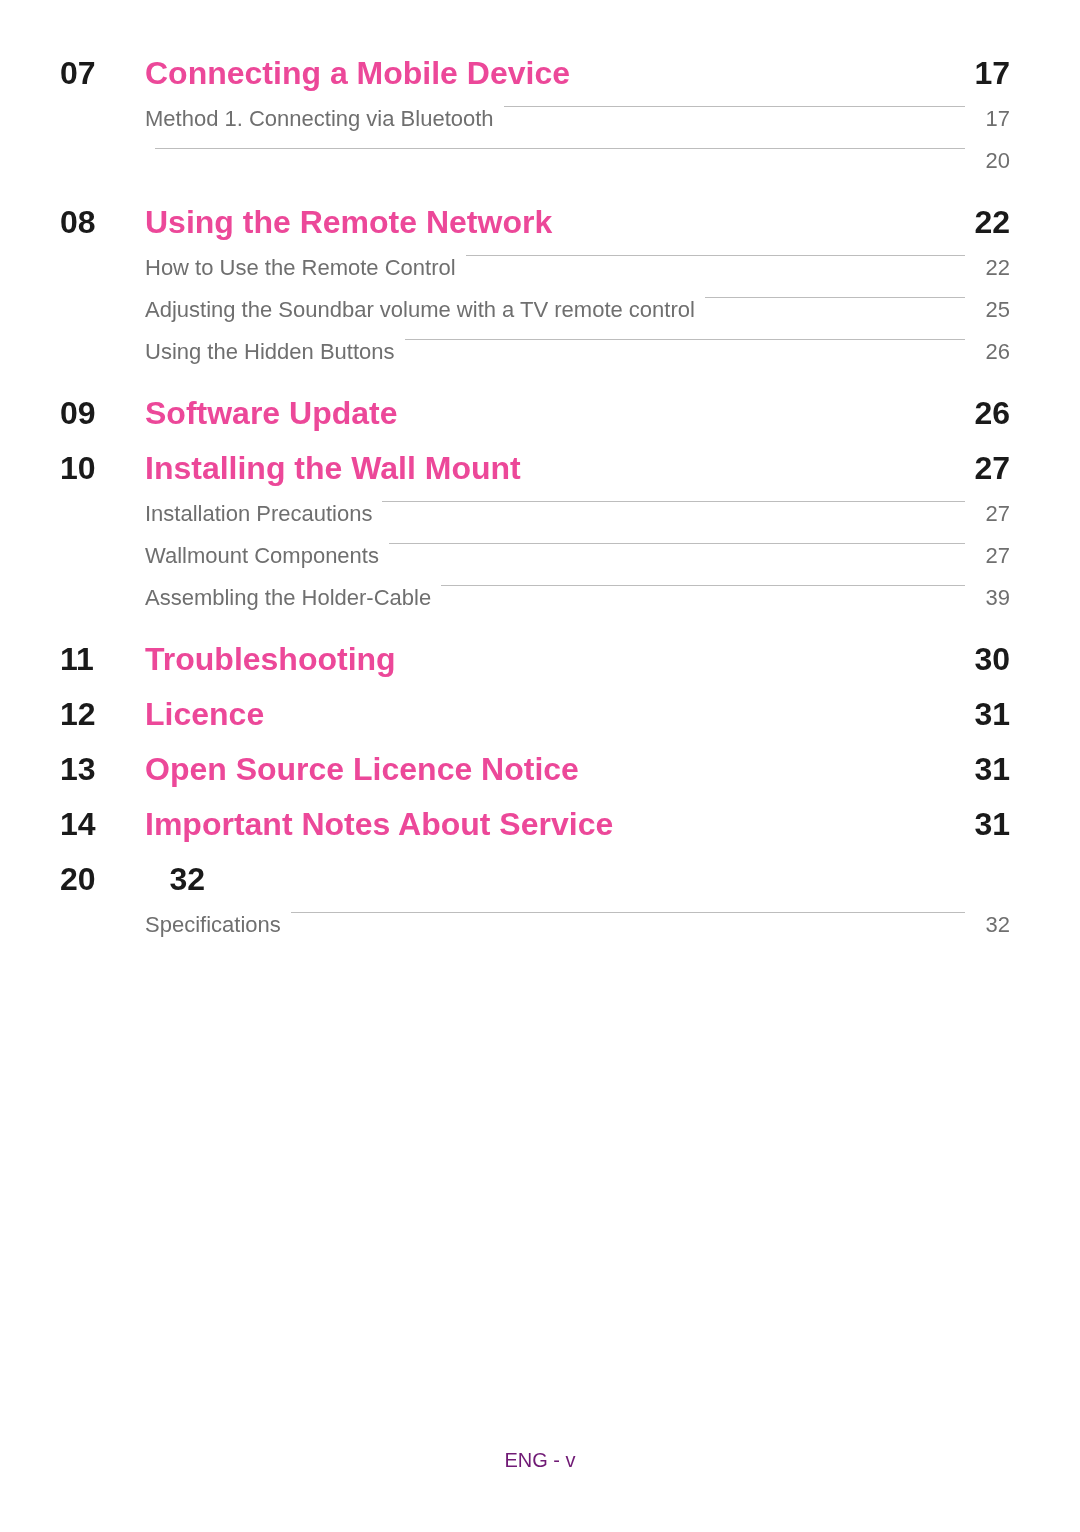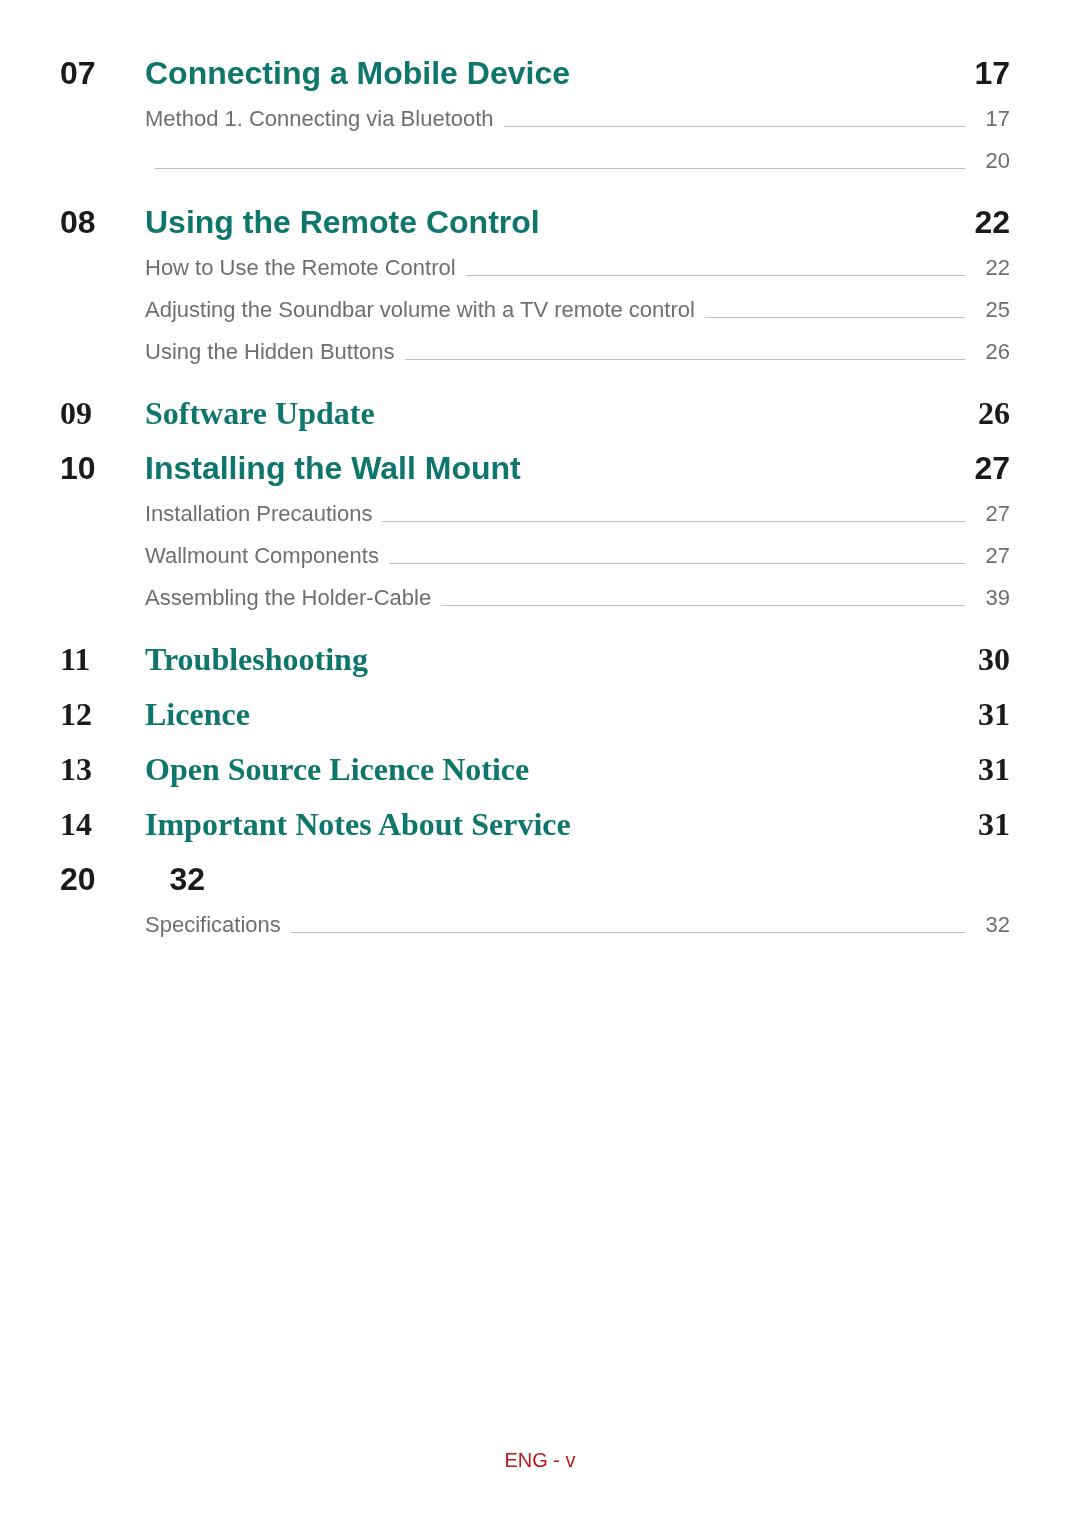--- a/index.html
+++ b/index.html
@@ -26,33 +26,33 @@
       font-weight: 700;
       font-size: 32px;
       color: #1a1a1a;
       width: 85px;
       flex-shrink: 0;
       text-align: left;
     }
     .section-title {
       font-weight: 700;
       font-size: 32px;
-      color: #0f766e;
+      color: #ec4899;
       flex-grow: 1;
     }
     .section-page {
       font-weight: 700;
       font-size: 32px;
       color: #1a1a1a;
       text-align: right;
       min-width: 60px;
     }
     .toc-subitem {
       display: flex;
-      align-items: flex-end;
+      align-items: flex-start;
       margin-bottom: 16px;
       padding-left: 85px;
       width: 100%;
     }
     .sub-title {
       font-weight: 400;
       font-size: 22px;
       color: #6f6f6f;
       white-space: nowrap;
     }
@@ -67,30 +67,29 @@
       font-size: 22px;
       color: #6f6f6f;
       text-align: right;
       min-width: 35px;
     }
     .group {
       margin-bottom: 30px;
     }
     .tight-group {
       margin-bottom: 18px;
-      font-family: Liberation Serif, serif;
     }
     .footer {
       position: absolute;
       bottom: 60px;
       left: 0;
       width: 100%;
       text-align: center;
       font-size: 20px;
-      color: #b91c1c;
+      color: #701a75;
     }
   </style>
 </head>
 <body>
 
 <div id="toc-root">
     <div class="group">
       <div class="toc-section">
         <span class="section-num">07</span>
         <span class="section-title">Connecting a Mobile Device</span>
@@ -102,21 +101,21 @@
         <span class="sub-page">17</span>
       </div>
       <div class="toc-subitem">
         <span class="sub-leader"></span>
         <span class="sub-page">20</span>
       </div>
     </div>
     <div class="group">
       <div class="toc-section">
         <span class="section-num">08</span>
-        <span class="section-title">Using the Remote Control</span>
+        <span class="section-title">Using the Remote Network</span>
         <span class="section-page">22</span>
       </div>
       <div class="toc-subitem">
         <span class="sub-title">How to Use the Remote Control</span>
         <span class="sub-leader"></span>
         <span class="sub-page">22</span>
       </div>
       <div class="toc-subitem">
         <span class="sub-title">Adjusting the Soundbar volume with a TV remote control</span>
         <span class="sub-leader"></span>

